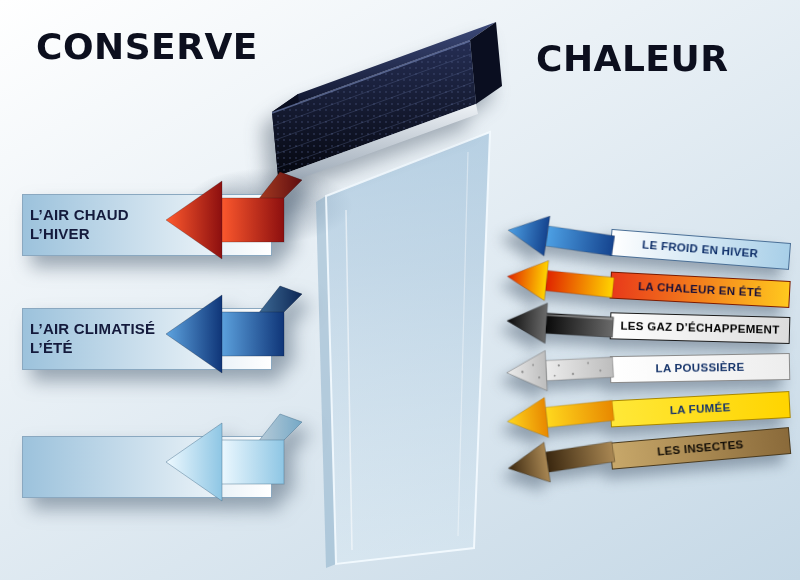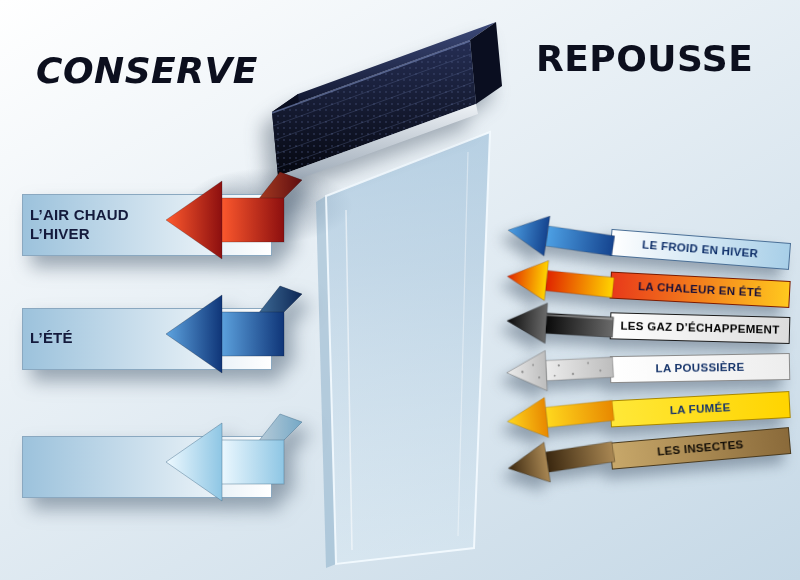--- a/index.html
+++ b/index.html
@@ -5,21 +5,21 @@
   * { margin:0; padding:0; box-sizing:border-box; }
   html,body { width:800px; height:580px; }
   body { font-family:"Liberation Sans", sans-serif; }
 
   .stage { position:relative; width:800px; height:580px; overflow:hidden;
            background: linear-gradient(150deg,#ffffff 0%,#eaf3f9 40%,#c5d8e6 100%); }
 
   .big-title { position:absolute; z-index:3;
                font-family:"DejaVu Sans", sans-serif; font-weight:bold;
                font-size:36px; letter-spacing:0.5px; color:#0c0f1e; }
-  #title-conserve { left:36px; top:50px;font-style:italic; }
+  #title-conserve { left:36px; top:26px; }
   #title-repousse { left:536px; top:38px; }
 
   .scene-svg { position:absolute; left:0; top:0; z-index:1; pointer-events:none; }
   .unit-g  { filter: drop-shadow(-10px 14px 9px rgba(45,60,80,.38)); }
 
   
   .c-item { position:absolute; left:22px; width:300px; height:104px; z-index:2;
             filter: drop-shadow(9px 11px 9px rgba(70,90,110,.5)); }
   .c-banner { position:absolute; left:0; top:26px; width:250px; height:62px;
               border:1px solid #8aa8c0;
@@ -38,21 +38,21 @@
   .r-banner { flex:1 1 auto; height:27px; border:1px solid #333;
               display:flex; align-items:center; justify-content:center;
               font-weight:bold; font-size:11.5px; letter-spacing:.3px; white-space:nowrap; }
 </style>
 </head>
 <body>
 
 <div class="stage" style="background: linear-gradient(150deg, rgb(255, 255, 255), rgb(197, 216, 230));">
 
   <div class="big-title" id="title-conserve" style="color: rgb(12, 15, 30);">CONSERVE</div>
-  <div class="big-title" id="title-repousse" style="color: rgb(12, 15, 30);">REPOUSSE</div>
+  <div class="big-title" id="title-repousse" style="color: rgb(12, 15, 30);">CHALEUR</div>
 
   <svg class="scene-svg" width="800" height="580" viewBox="0 0 800 580">
     <defs>
       <linearGradient id="g-top" x1="0" y1="0" x2="0" y2="1">
         <stop offset="0" stop-color="#3d4a7a"></stop>
         <stop offset="1" stop-color="#0d1228"></stop>
       </linearGradient>
       <linearGradient id="g-front" x1="0" y1="0" x2="0" y2="1">
         <stop offset="0" stop-color="#252e54"></stop>
         <stop offset="1" stop-color="#05070f"></stop>
@@ -119,20 +119,21 @@
         <polygon points="96,32 118,4 140,12 120,32" fill="rgba(20,10,15,0.38)" stroke="none"></polygon>
         <rect x="58" y="30" width="64" height="44" fill="url(#grad-l0)"></rect>
         <polygon points="4,52 60,13 60,91" fill="url(#grad-l0)"></polygon>
       </g>
     </svg>
   </div>
 
   <div class="c-item" style="top:282px">
     <div class="c-banner" style="background: linear-gradient(to right, rgb(156, 194, 220), rgb(255, 255, 255)); border-color: rgb(138, 168, 192);"></div>
     <div class="c-text" style="color: rgb(20, 26, 60);">
+      <span>L’AIR CLIMATISÉ</span>
       <span>L’ÉTÉ</span>
     </div>
     <svg class="c-arrow" viewBox="0 0 140 100">
       <defs>
         <linearGradient id="grad-l1" x1="0" y1="0" x2="1" y2="0">
           <stop offset="0" stop-color="#5ea4e0"></stop>
           <stop offset="1" stop-color="#0f3578"></stop>
         </linearGradient>
       </defs>
       <g stroke="rgba(15,25,45,0.3)" stroke-width="1">

